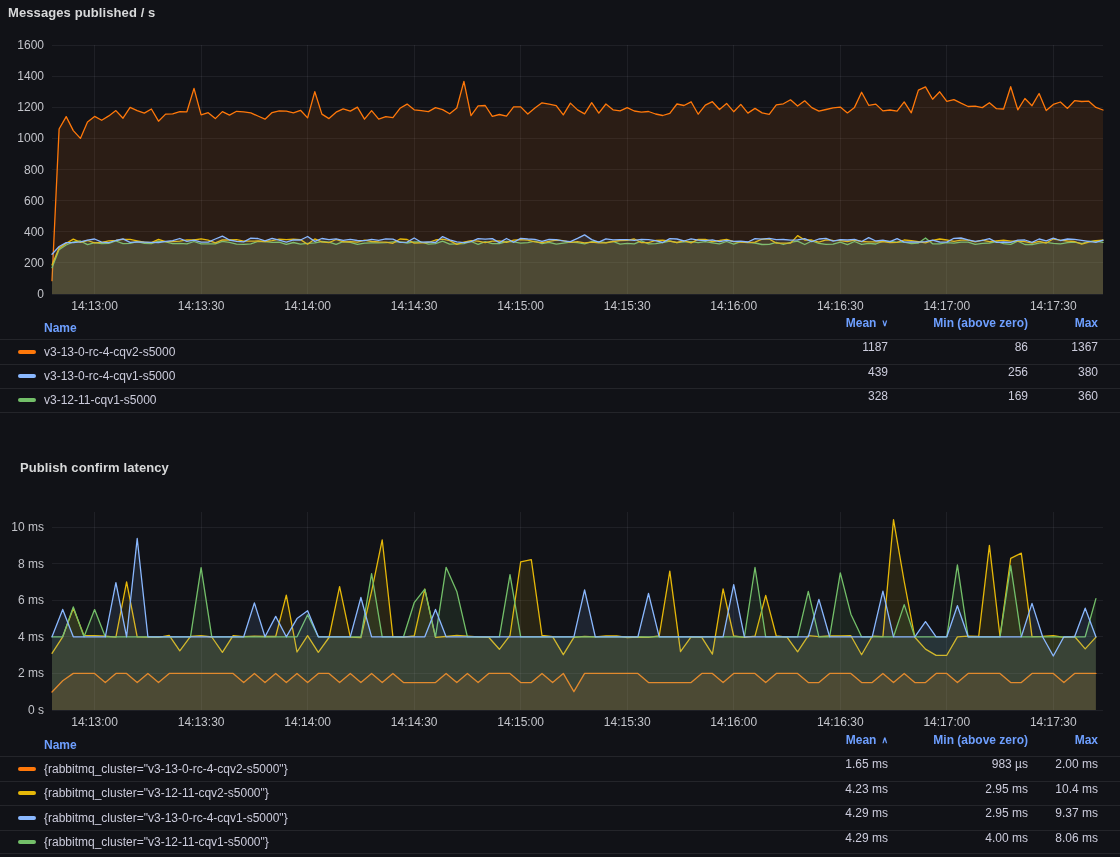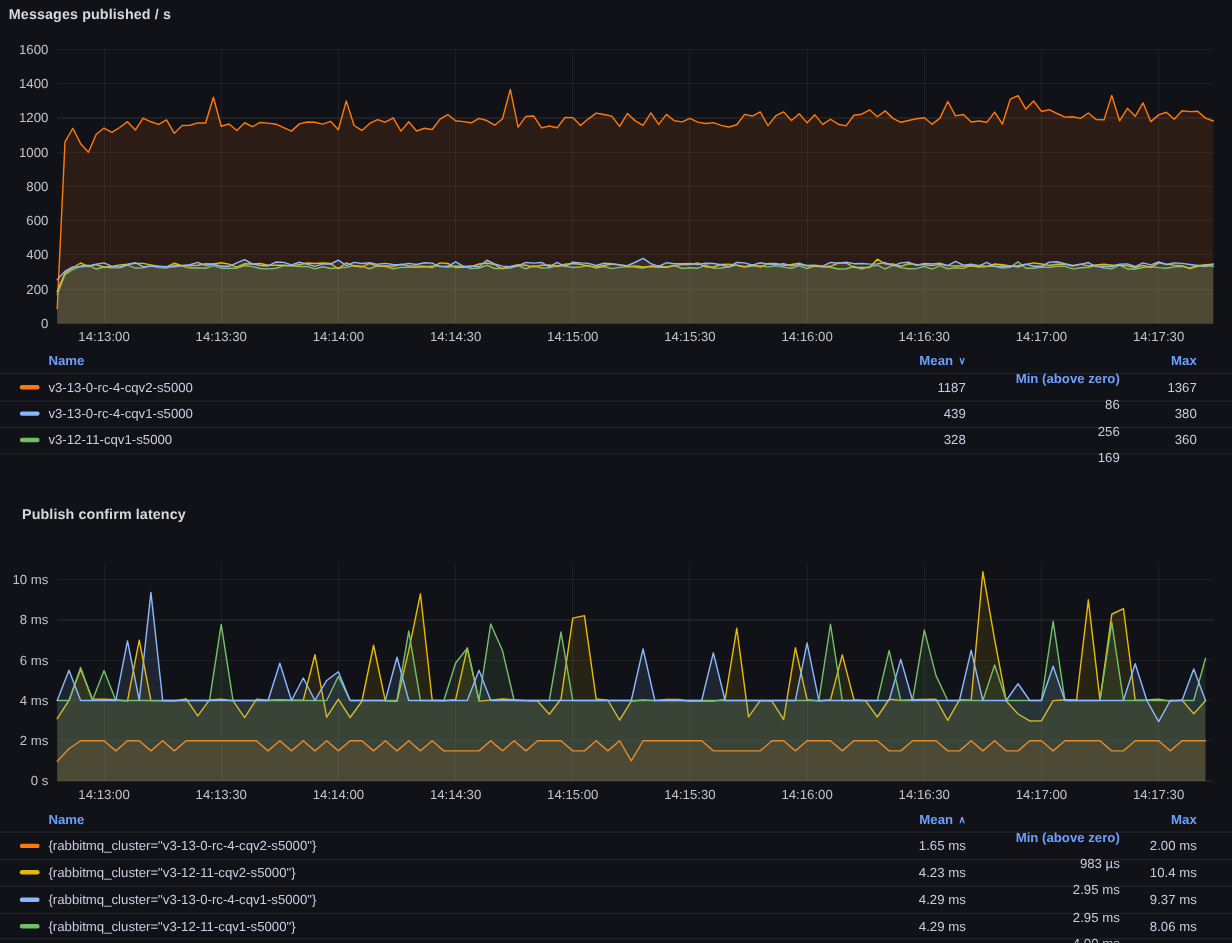--- a/index.html
+++ b/index.html
@@ -7,30 +7,30 @@
        -webkit-font-smoothing:antialiased;}
   .screen{position:relative;width:1120px;height:857px;background:#111217;}
   .panel-title{position:absolute;left:8px;margin:0;font-size:13px;font-weight:700;
        color:#D8D9DA;letter-spacing:.1px;}
   #title-0{top:5px;} #title-1{top:460px;margin-left:12px;}
   svg.chart{position:absolute;left:0;display:block;}
   #chart-0{top:36px;} #chart-1{top:498px;}
   svg.chart text{font-family:"Liberation Sans",sans-serif;font-size:12px;fill:#C3C4CA;}
   .legend{position:absolute;left:0;width:1120px;font-size:12px;color:#CCCCDC;}
   #legend-0{top:316px;} #legend-1{top:733px;}
-  .lrow{display:flex;align-items:center;height:24.5px;box-sizing:border-box;
-        padding-right:32px;border-top:1px solid rgba(204,204,220,0.10);}
+  .lrow{display:flex;height:24.5px;box-sizing:border-box;
+        padding-right:22px;border-top:1px solid rgba(204,204,220,0.10);}
   .lrow.lhead{border-top:none;height:23px;color:#6E9FFF;font-weight:700;}
   .lrows .lrow:last-child{border-bottom:1px solid rgba(204,204,220,0.10);}
   .lname{flex:1;position:relative;padding-left:44px;display:flex;align-items:center;
          white-space:nowrap;overflow:hidden;}
   .swatch{position:absolute;left:18px;top:50%;margin-top:-2px;width:18px;height:4px;
           border-radius:2px;}
   .lval{width:150px;text-align:right;font-variant-numeric:tabular-nums;}
-  .lval.mean{width:150px;} .lval.min{width:140px;margin-top:32px;} .lval.max{width:70px;}
+  .lval.mean{width:150px;} .lval.min{width:140px;} .lval.max{width:70px;}
   .caret{font-size:9px;margin-left:5px;position:relative;top:-1px;color:#6E9FFF;}
   .lhead .lval, .lhead .lname span{cursor:pointer;}
 </style>
 </head>
 <body>
 
 <div class="screen">
 
   <h2 class="panel-title" id="title-0">Messages published / s</h2>
   <svg class="chart" id="chart-0" width="1120" height="280" viewBox="0 0 1120 280">

